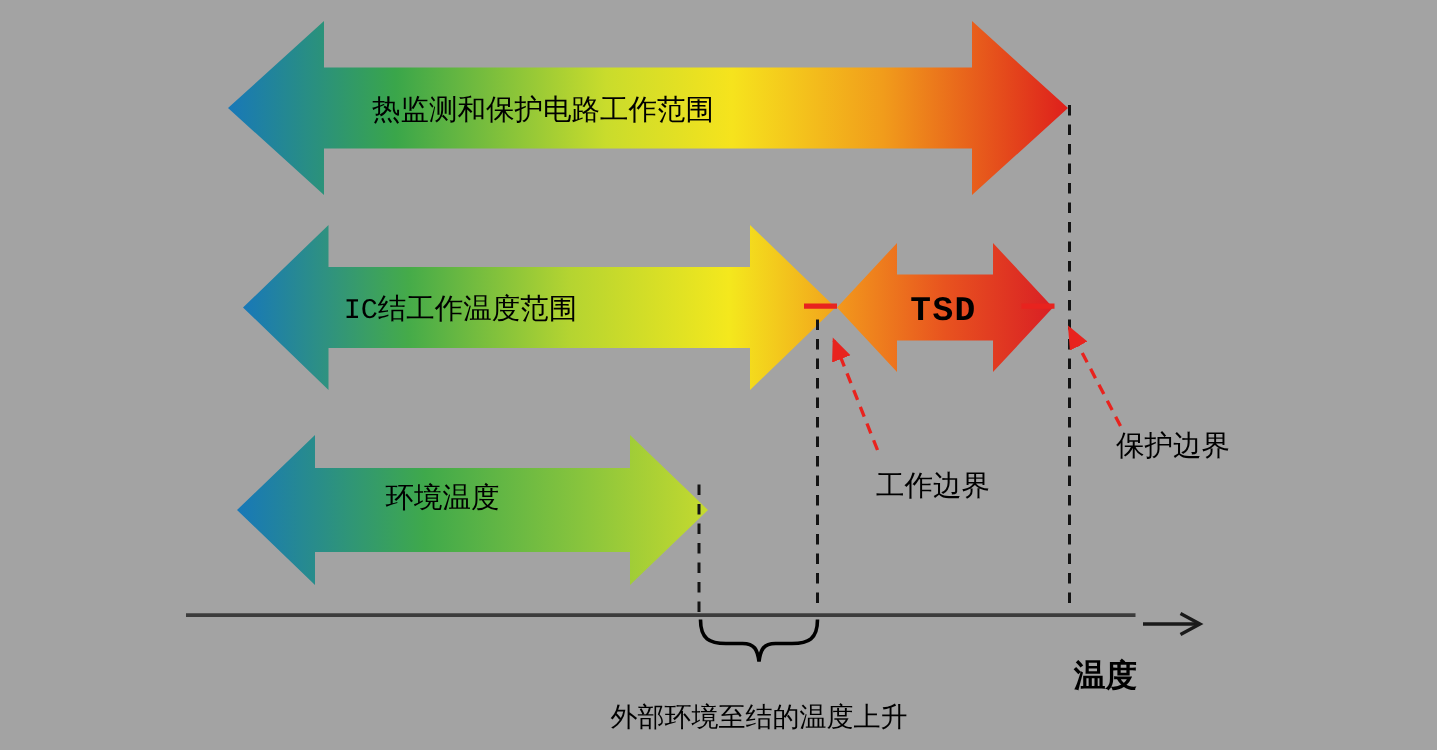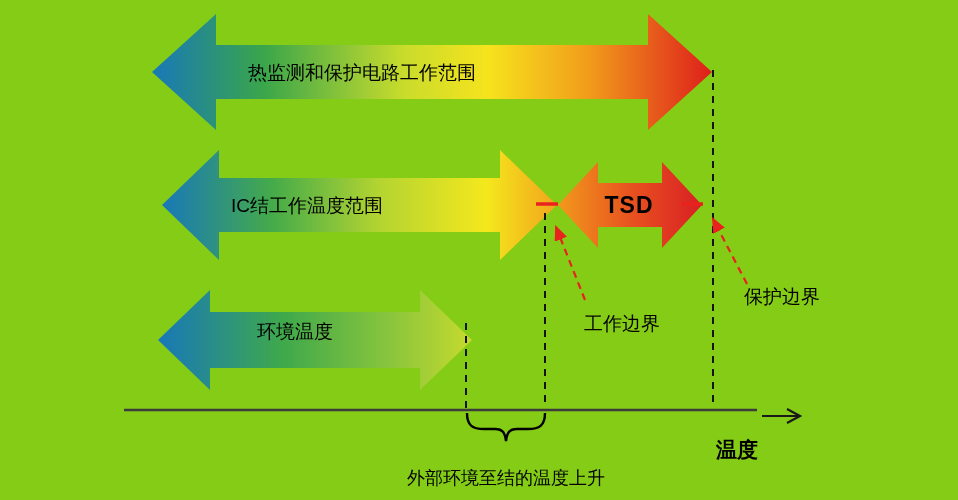--- a/index.html
+++ b/index.html
@@ -1,21 +1,21 @@
 <!DOCTYPE html>
 <html><head>
 <meta charset="utf-8">
 <style>
   html, body { margin: 0; padding: 0; background: #ffffff; }
   .stage {
     position: relative;
     width: 958px;
     height: 500px;
-    background: #84cc16;
-    font-family: Liberation Sans, sans-serif;
+    background: #a3a3a3;
+    font-family: Liberation Mono, monospace;
     overflow: hidden;
   }
   .stage svg { position: absolute; left: 0; top: 0; }
   text { fill: #000000; }
   .arrow-label   { font-size: 19px; }
   .tsd-label     { font-size: 23px; font-weight: 600; letter-spacing: 1px; }
   .boundary-label{ font-size: 19px; }
   .axis-label    { font-size: 21px; font-weight: 700; }
   .caption-label { font-size: 18px; }
 </style>

